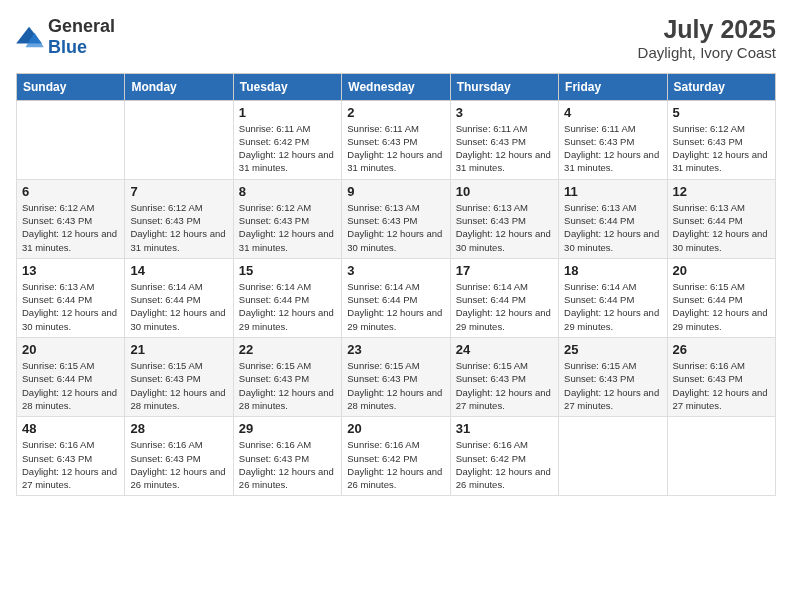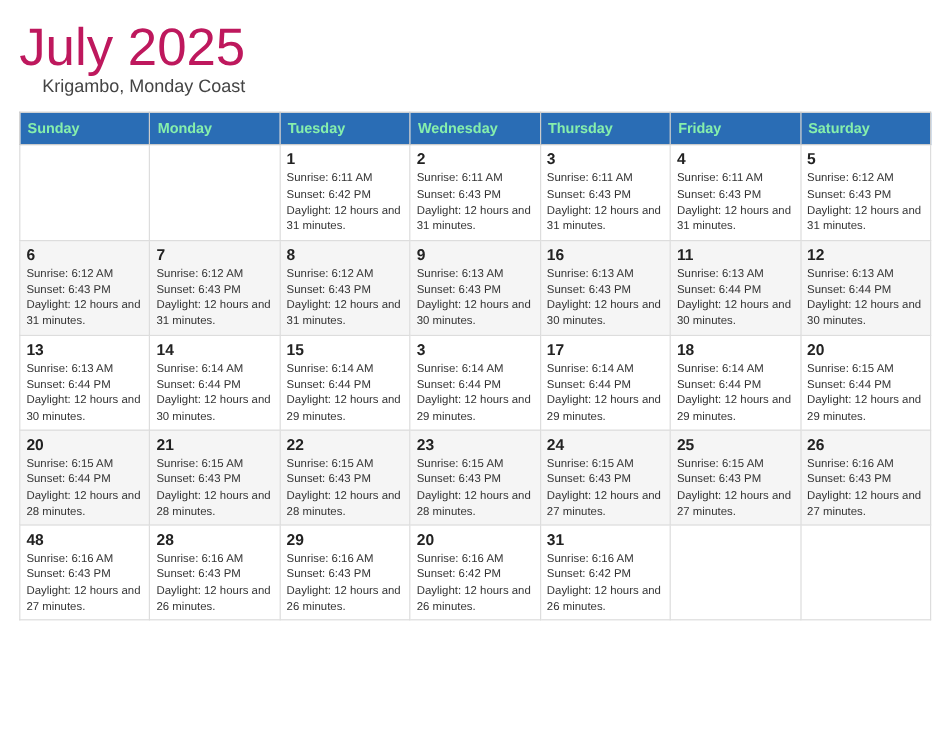--- a/index.html
+++ b/index.html
@@ -32,37 +32,37 @@
       color: #1a5fa8;
     }
     .logo-icon {
       width: 28px;
       height: 24px;
     }
     .title-area {
       text-align: right;
     }
     .month-title {
-      font-size: 44px;
-      font-weight: normal;
-      color: #be185d;
+      font-size: 25px;
+      font-weight: bold;
+      color: #404040;
       line-height: 1.1;
     }
     .location-title {
       font-size: 15px;
       color: #444;
     }
     .calendar {
       width: 100%;
       border-collapse: collapse;
       border: 1px solid #ccc;
     }
     .calendar th {
       background-color: #2a6db5;
-      color: #86efac;
+      color: #ffffff;
       font-size: 12px;
       font-weight: bold;
       padding: 6px 6px;
       text-align: left;
       border: 1px solid #ccc;
     }
     .calendar td {
       vertical-align: top;
       border: 1px solid #ddd;
       padding: 4px 5px;
@@ -91,23 +91,33 @@
       line-height: 1.4;
     }
     .empty-cell {
       background: #fff !important;
     }
   </style>
 </head>
 <body>
 
 <div class="header-area">
+  <div class="logo">
+    <svg class="logo-icon" viewBox="0 0 30 26" xmlns="http://www.w3.org/2000/svg">
+      <polygon points="14,2 28,20 0,20" fill="#1a5fa8"></polygon>
+      <polygon points="20,8 30,24 10,24" fill="#2a7fd4" opacity="0.7"></polygon>
+    </svg>
+    <div>
+      <span class="logo-text-general">General</span><br>
+      <span class="logo-text-blue">Blue</span>
+    </div>
+  </div>
   <div class="title-area">
     <div class="month-title">July 2025</div>
-    <div class="location-title">Krigambo, Monday Coast</div>
+    <div class="location-title">Daylight, Ivory Coast</div>
   </div>
 </div>
 
 <table class="calendar">
   <thead>
     <tr>
     <th>Sunday</th>
         <th>Monday</th>
         <th>Tuesday</th>
         <th>Wednesday</th>
@@ -152,21 +162,21 @@
         </td>
         <td>
           <span class="day-num">8</span>
           <div class="day-info">Sunrise: 6:12 AM<br>Sunset: 6:43 PM<br>Daylight: 12 hours and 31 minutes.</div>
         </td>
         <td>
           <span class="day-num">9</span>
           <div class="day-info">Sunrise: 6:13 AM<br>Sunset: 6:43 PM<br>Daylight: 12 hours and 30 minutes.</div>
         </td>
         <td>
-          <span class="day-num">16</span>
+          <span class="day-num">10</span>
           <div class="day-info">Sunrise: 6:13 AM<br>Sunset: 6:43 PM<br>Daylight: 12 hours and 30 minutes.</div>
         </td>
         <td>
           <span class="day-num">11</span>
           <div class="day-info">Sunrise: 6:13 AM<br>Sunset: 6:44 PM<br>Daylight: 12 hours and 30 minutes.</div>
         </td>
         <td>
           <span class="day-num">12</span>
           <div class="day-info">Sunrise: 6:13 AM<br>Sunset: 6:44 PM<br>Daylight: 12 hours and 30 minutes.</div>
         </td>

